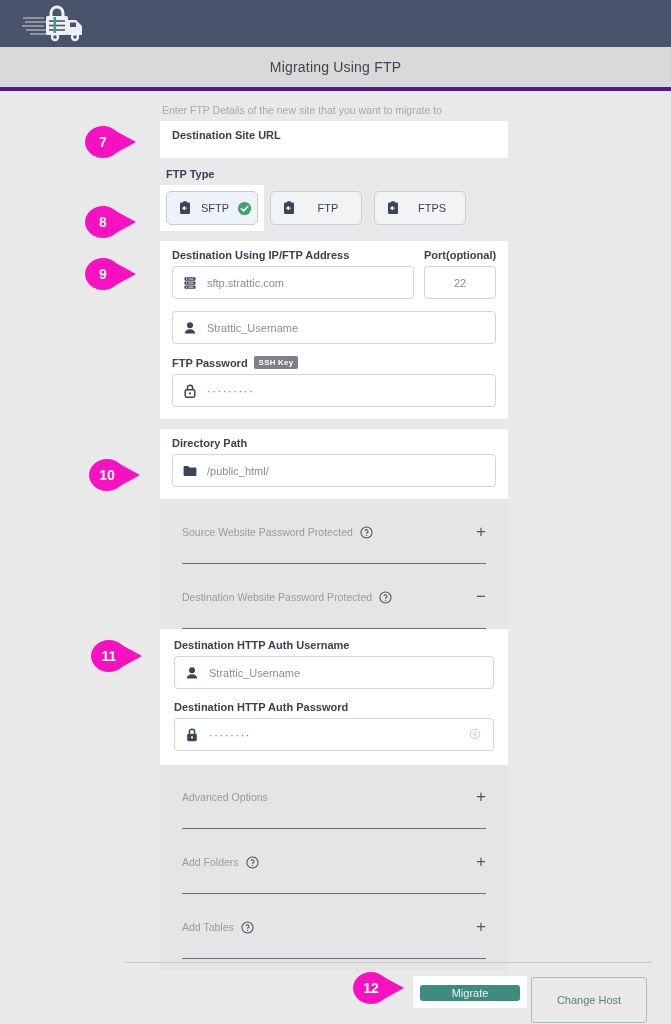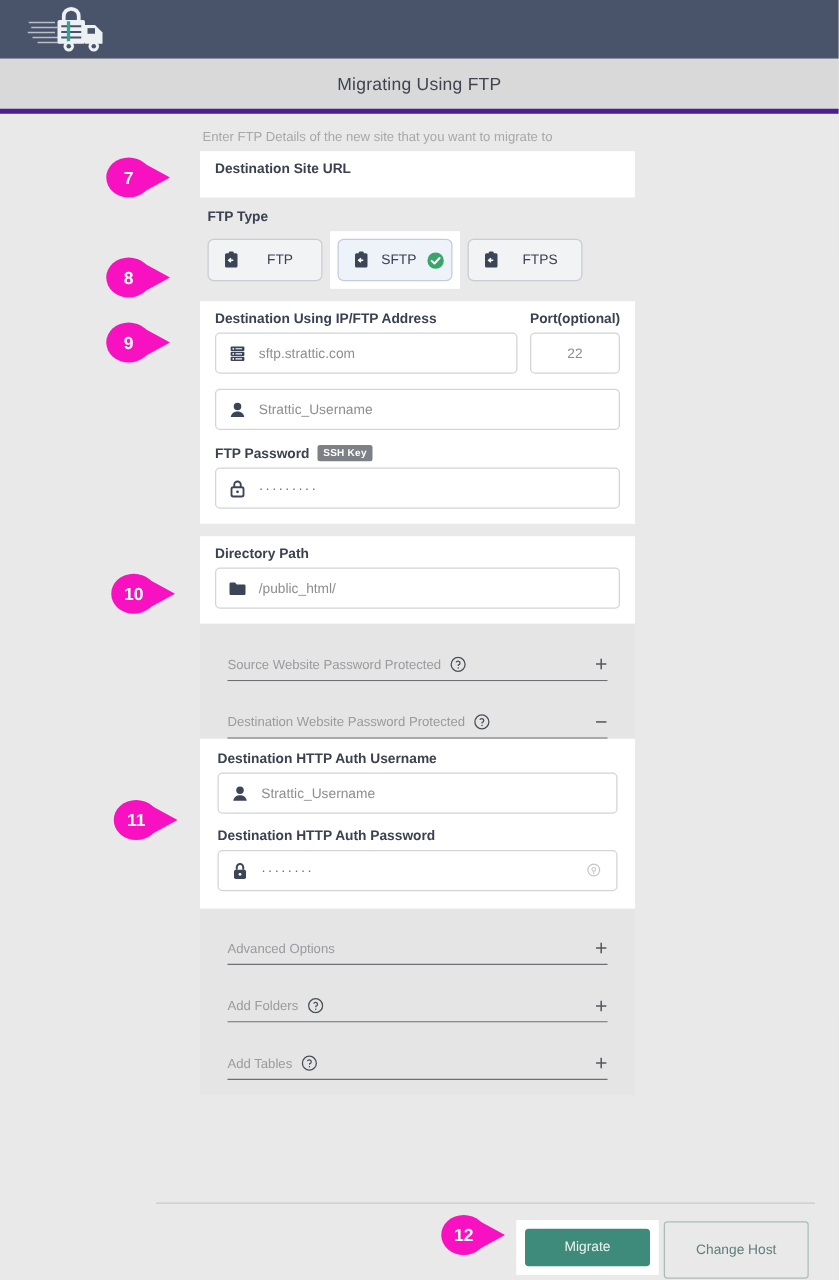--- a/index.html
+++ b/index.html
@@ -70,33 +70,33 @@
   .lbl-right { text-align: right; }
 
   .badge {
     display: inline-block; background: #7e8088; color: #fff;
     font-size: 8px; font-weight: bold; letter-spacing: .2px;
     padding: 2px 5px; border-radius: 2px; vertical-align: middle;
   }
 
   
   .acc { background: #e5e5e5; padding: 14px 22px 0 22px; }
-  .acc-inner { display: flex; align-items: center; padding-bottom: 6px; border-bottom: 1px solid #6c6f76; }
+  .acc-inner { display: flex; align-items: center; padding-bottom: 25px; border-bottom: 1px solid #6c6f76; }
   .acc-label { font-size: 10.5px; color: #9a9a9f; }
   .acc-help { margin-left: 7px; width: 13px; height: 13px; display: block; }
   .acc-toggle { margin-left: auto; font-size: 17px; color: #55585f; line-height: 12px; font-weight: 500; }
   .acc-spacer { height: 12px; background: #e5e5e5; }
 
   .sub-card { background: #fff; padding: 10px 14px 14px 14px; }
 
   
   .divider { position: absolute; left: 125px; top: 962px; width: 527px; height: 1px; background: #c9c9c9; }
   .mig-wrap { position: absolute; left: 413px; top: 976px; background: #fff; padding: 7px; }
   .btn-migrate {
-    width: 100px; height: 30px; background: #3e8b7c; color: #eef3f2;
+    width: 100px; height: 16px; background: #3e8b7c; color: #eef3f2;
     border: none; border-radius: 3px; font-size: 11px;
   }
   .btn-change {
     position: absolute; left: 531px; top: 977px;
     width: 116px; height: 46px; background: transparent; color: #5f7f7a;
     border: 1px solid #a8bdb9; border-radius: 3px; font-size: 11px;
   }
 
   
   .pin { position: absolute; width: 54px; height: 34px; }
@@ -150,32 +150,20 @@
 
     <div class="card pad">
       <div class="lbl">Destination Site URL</div>
     </div>
 
     <div class="gap"></div>
 
     <div>
       <div class="lbl" style="padding-left:6px">FTP Type</div>
       <div class="ftp-types">
-        <div class="ftp-wrap">
-          <div class="ftp-btn">
-            <span class="ic">
-              <svg viewBox="0 0 16 16" width="16" height="16">
-                  <rect x="3" y="2.6" width="10" height="11.4" rx="1.2" fill="#3b4557"></rect>
-                  <rect x="6" y="1.2" width="4" height="2.4" rx="1" fill="#3b4557"></rect>
-                  <path d="M9.6 8.2 H6.4 M7.8 6.6 L6 8.2 L7.8 9.8" fill="none" stroke="#fff" stroke-width="1.3"></path>
-                </svg>
-            </span>
-            <span class="txt">FTP</span>
-          </div>
-        </div>
         <div class="ftp-wrap sel">
           <div class="ftp-btn active">
             <span class="ic">
               <svg viewBox="0 0 16 16" width="16" height="16">
                   <rect x="3" y="2.6" width="10" height="11.4" rx="1.2" fill="#3b4557"></rect>
                   <rect x="6" y="1.2" width="4" height="2.4" rx="1" fill="#3b4557"></rect>
                   <path d="M9.6 8.2 H6.4 M7.8 6.6 L6 8.2 L7.8 9.8" fill="none" stroke="#fff" stroke-width="1.3"></path>
                 </svg>
             </span>
             <span class="txt">SFTP</span>
@@ -189,20 +177,32 @@
         </div>
         <div class="ftp-wrap">
           <div class="ftp-btn">
             <span class="ic">
               <svg viewBox="0 0 16 16" width="16" height="16">
                   <rect x="3" y="2.6" width="10" height="11.4" rx="1.2" fill="#3b4557"></rect>
                   <rect x="6" y="1.2" width="4" height="2.4" rx="1" fill="#3b4557"></rect>
                   <path d="M9.6 8.2 H6.4 M7.8 6.6 L6 8.2 L7.8 9.8" fill="none" stroke="#fff" stroke-width="1.3"></path>
                 </svg>
             </span>
+            <span class="txt">FTP</span>
+          </div>
+        </div>
+        <div class="ftp-wrap">
+          <div class="ftp-btn">
+            <span class="ic">
+              <svg viewBox="0 0 16 16" width="16" height="16">
+                  <rect x="3" y="2.6" width="10" height="11.4" rx="1.2" fill="#3b4557"></rect>
+                  <rect x="6" y="1.2" width="4" height="2.4" rx="1" fill="#3b4557"></rect>
+                  <path d="M9.6 8.2 H6.4 M7.8 6.6 L6 8.2 L7.8 9.8" fill="none" stroke="#fff" stroke-width="1.3"></path>
+                </svg>
+            </span>
             <span class="txt">FTPS</span>
           </div>
         </div>
       </div>
     </div>
 
     <div class="gap"></div>
 
     <div class="card pad">
       <div class="row">

